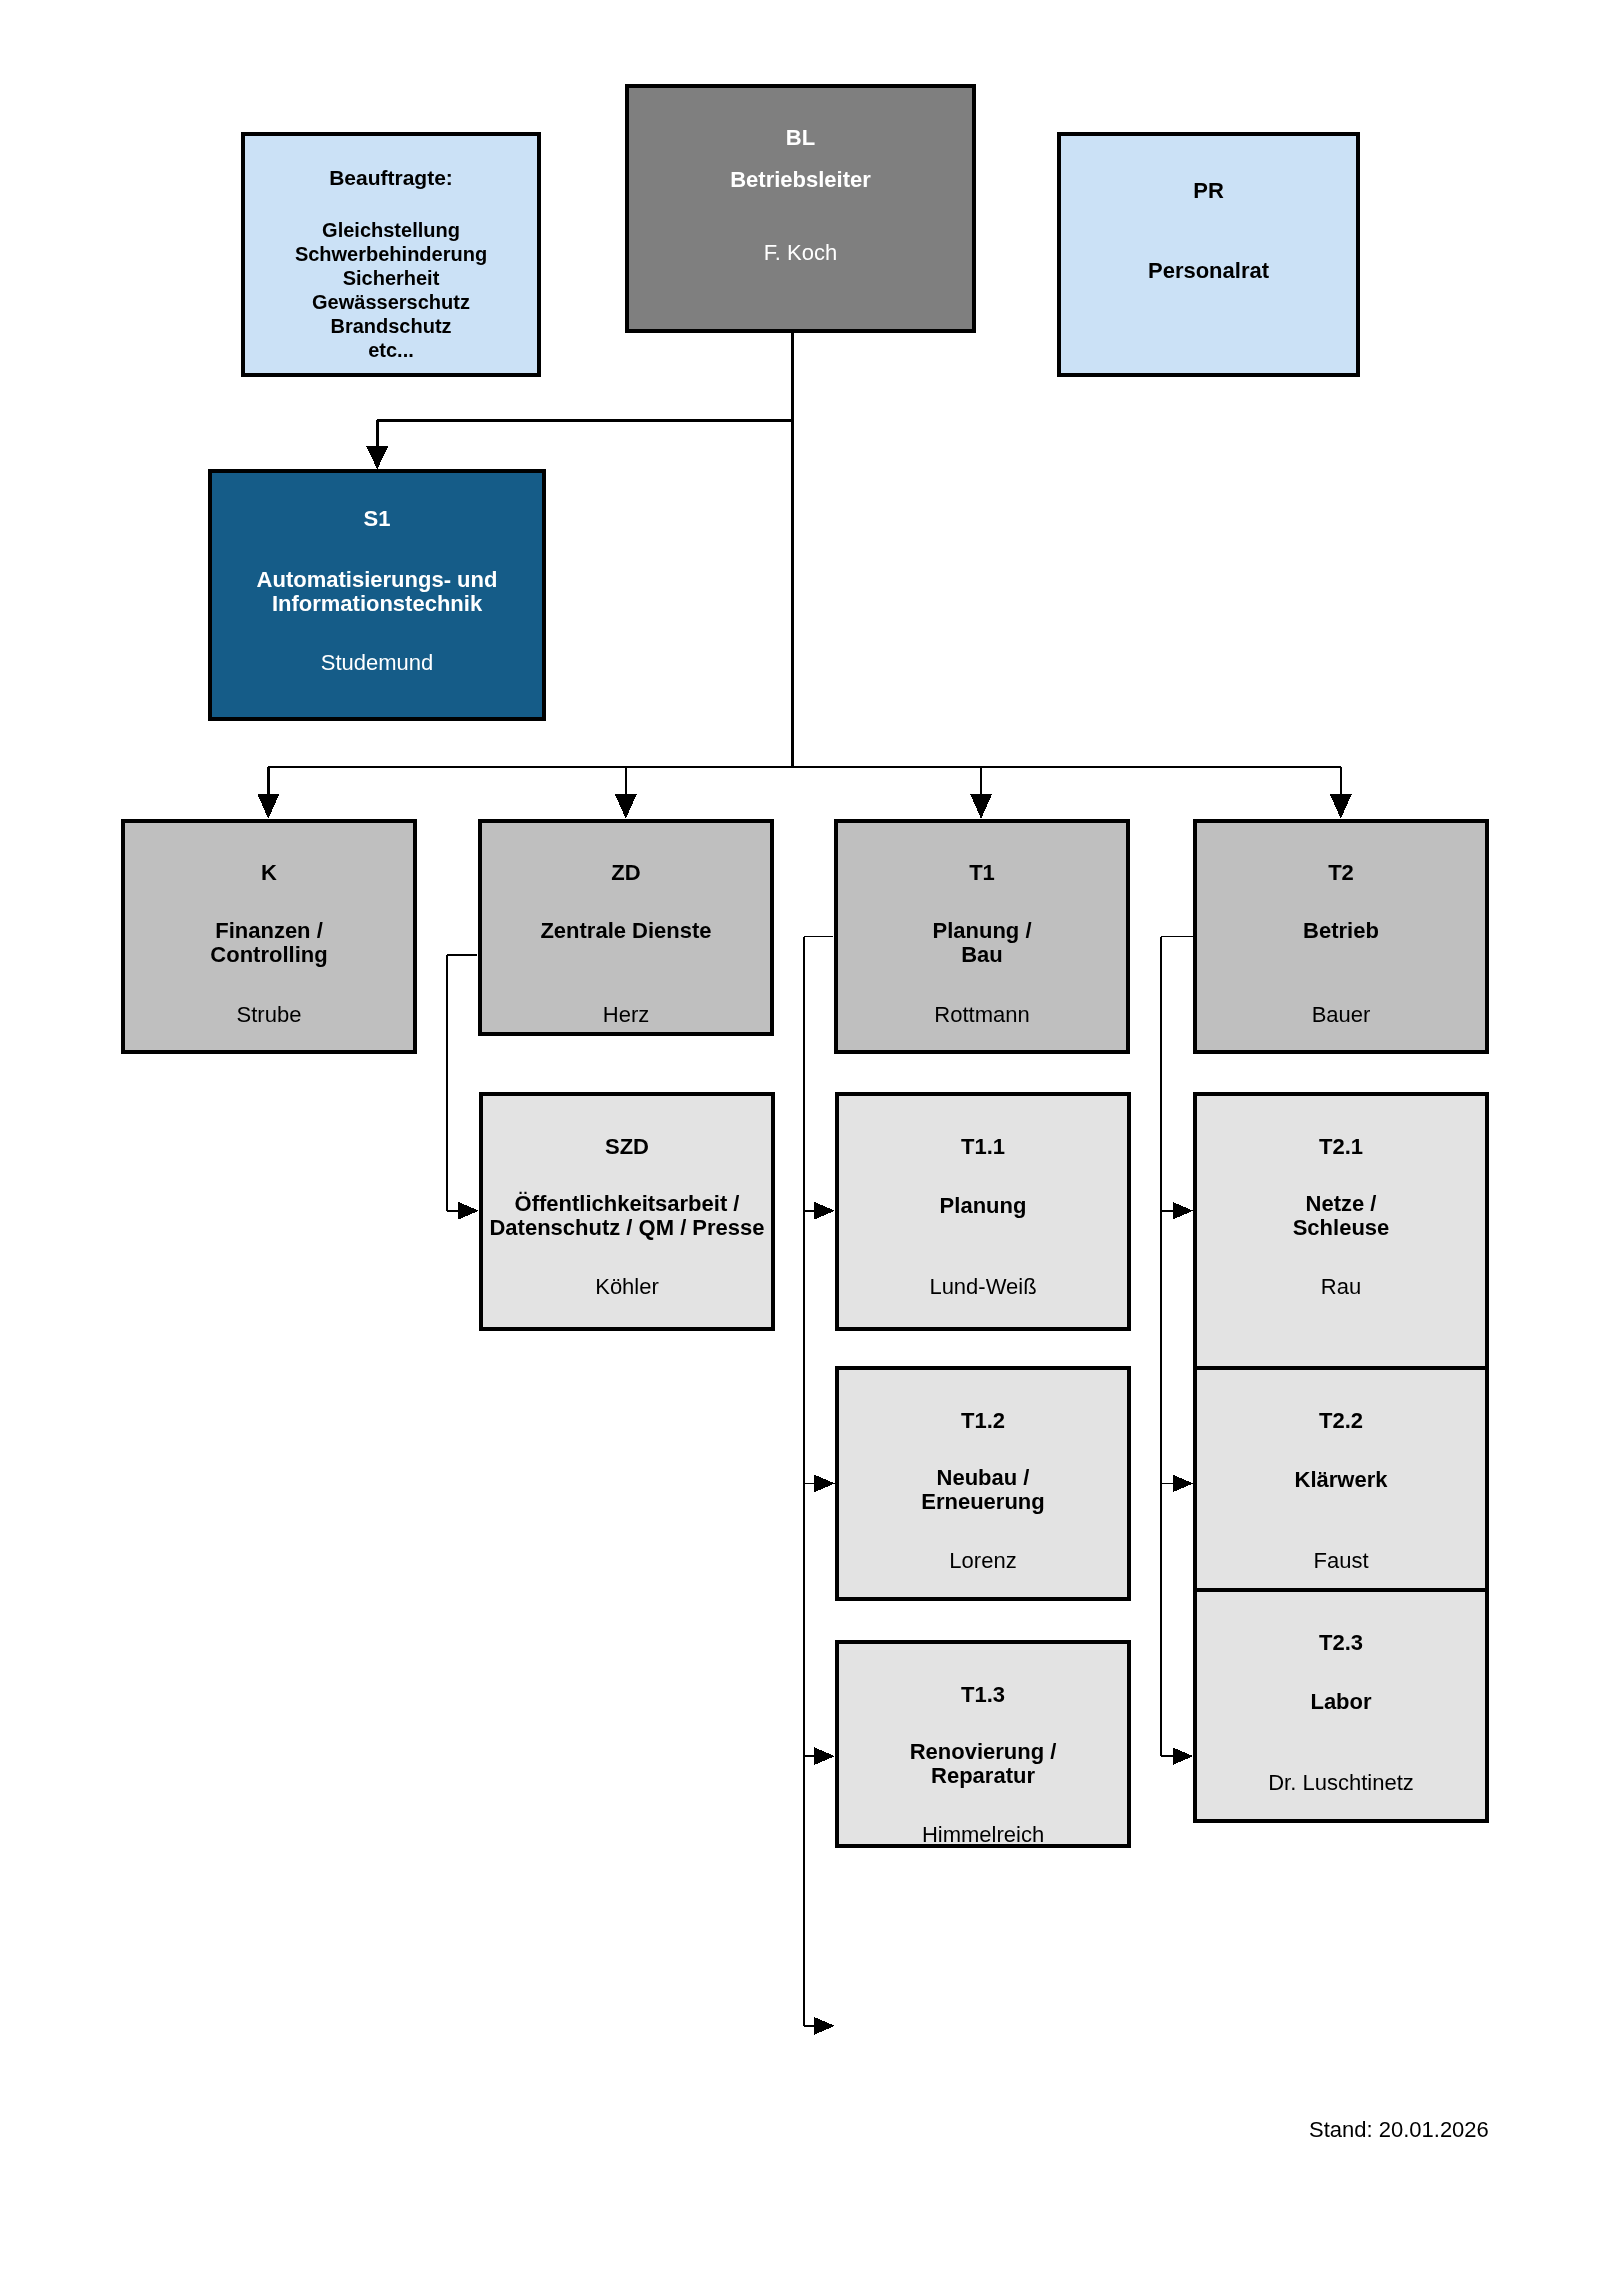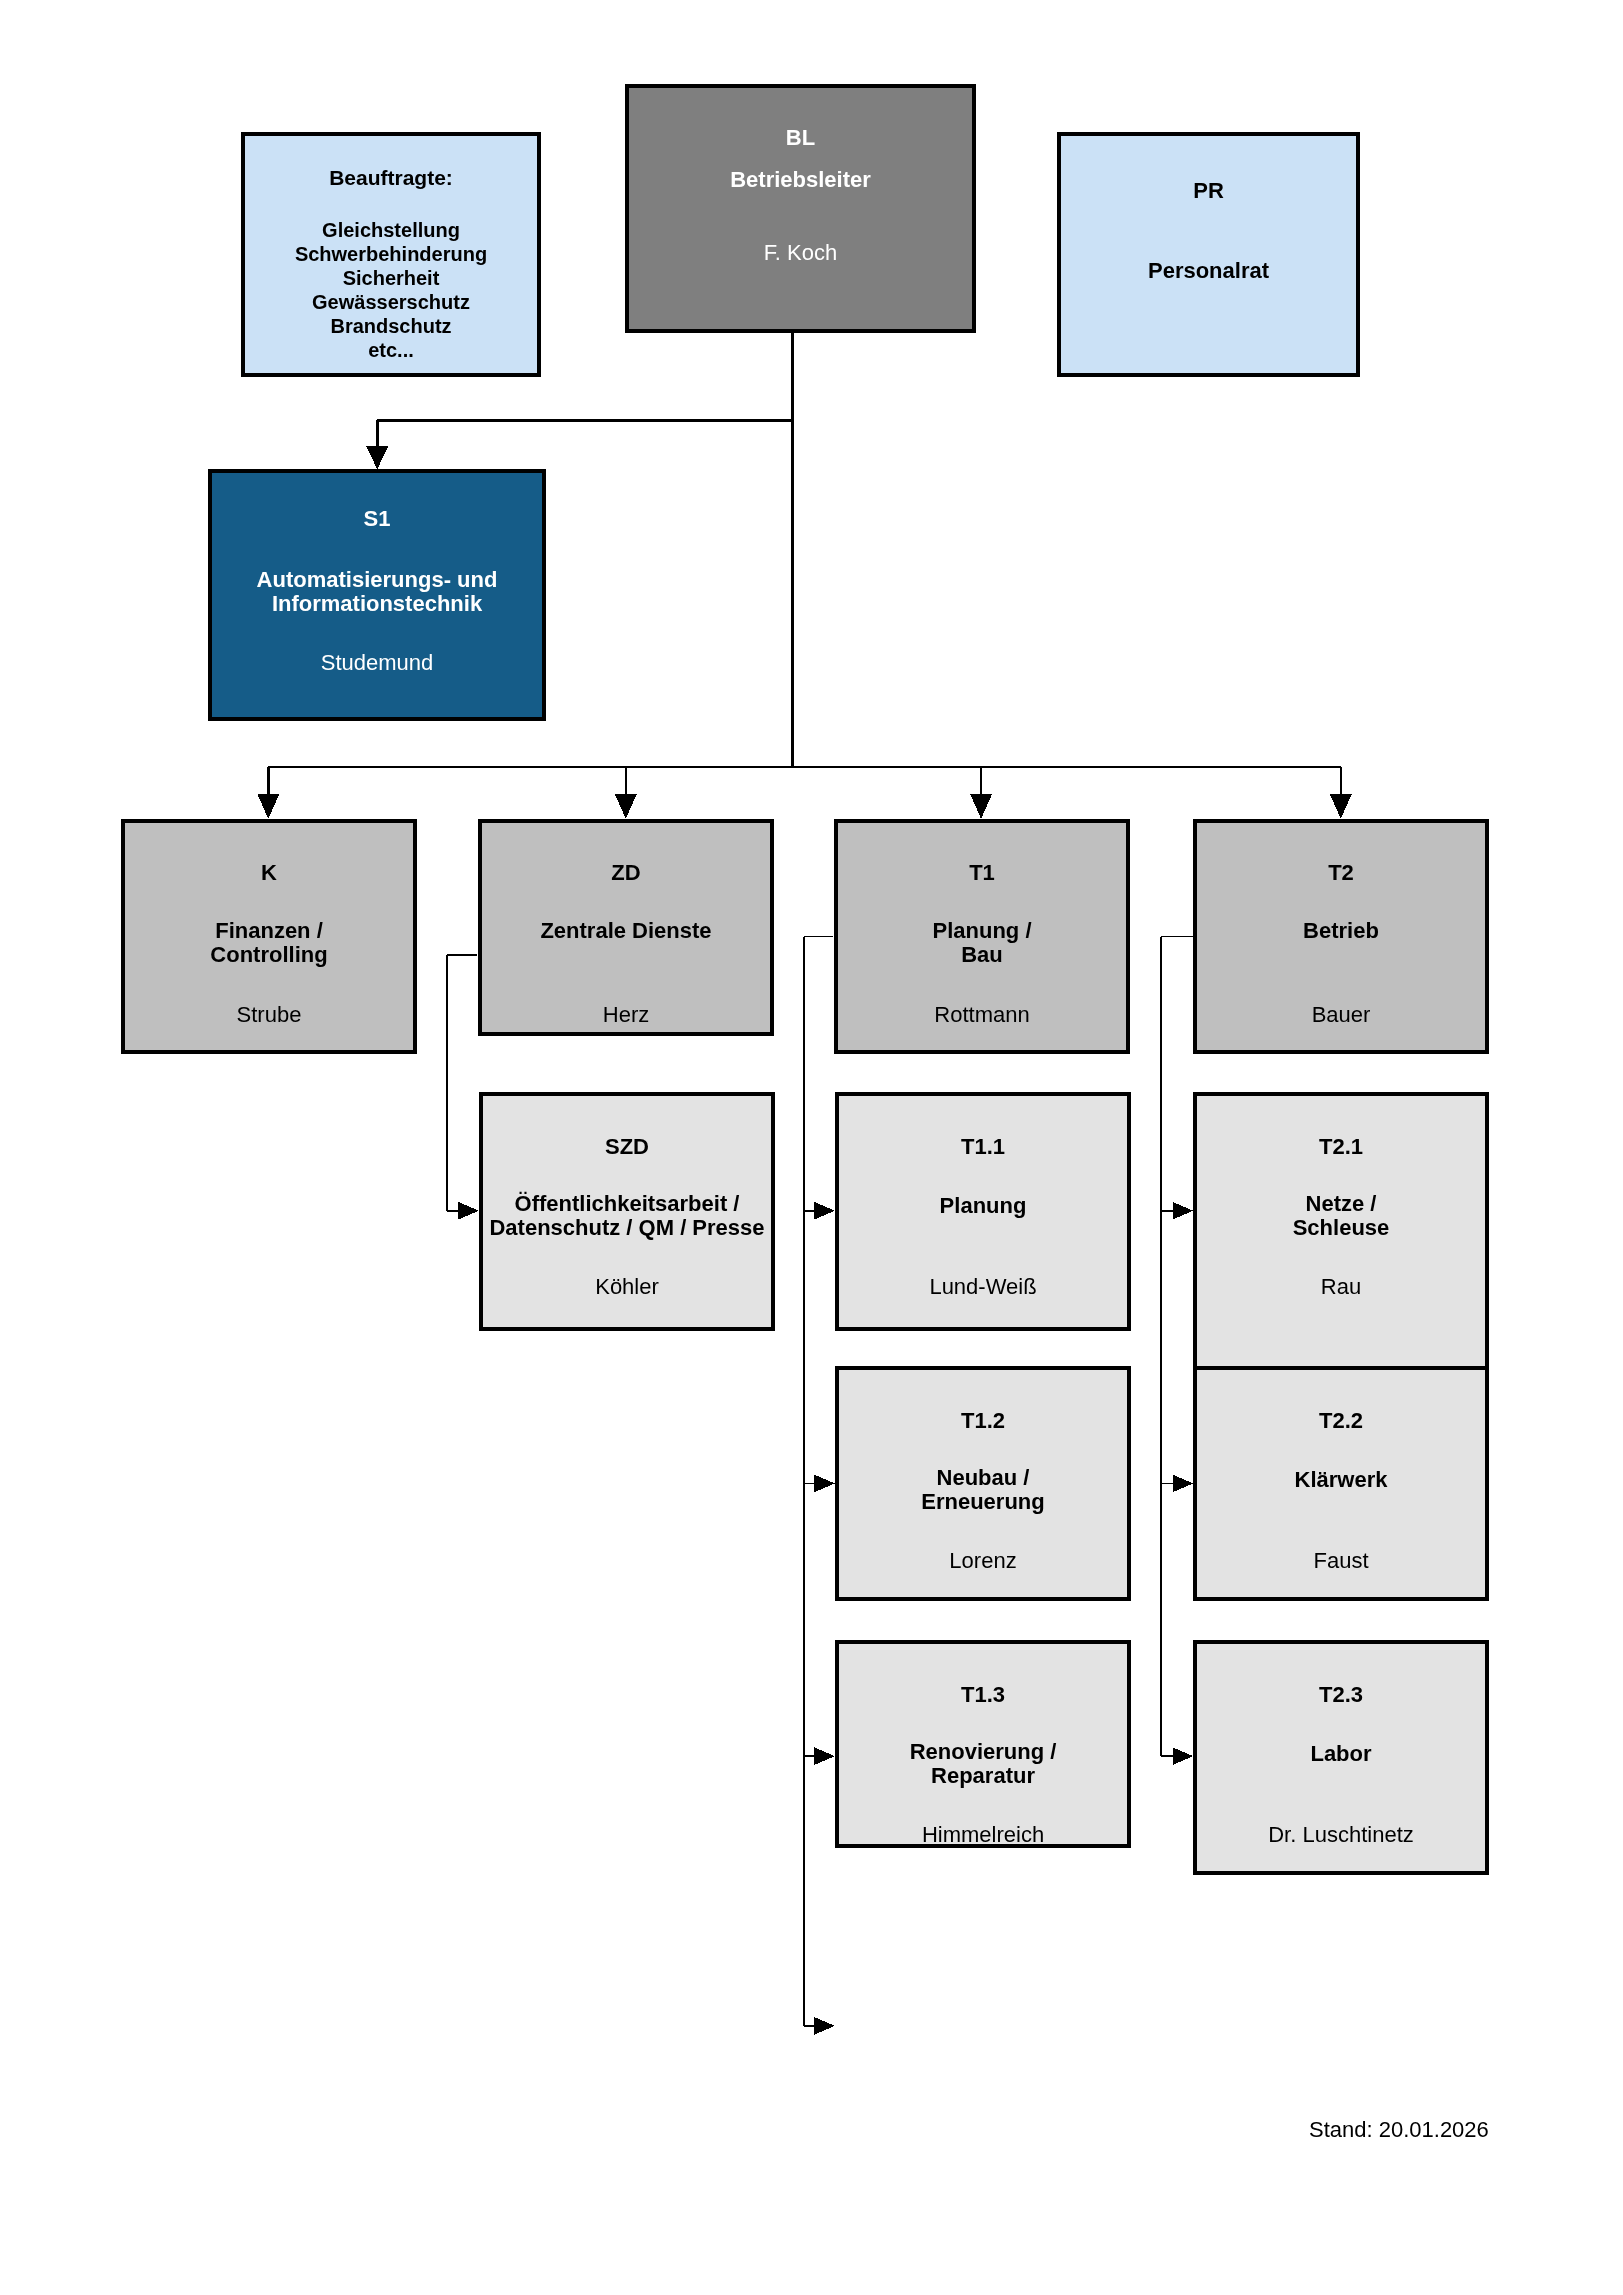--- a/index.html
+++ b/index.html
@@ -181,21 +181,21 @@
 Schleuse</div>
     <div class="slot name" style="top:191px;">Rau</div>
   </div>
 
   <div class="box sub" style="left:1193px;top:1366px;width:296px;height:235px;">
     <div class="slot code" style="top:51px;">T2.2</div>
     <div class="slot title" style="top:110px;">Klärwerk</div>
     <div class="slot name" style="top:191px;">Faust</div>
   </div>
 
-  <div class="box sub" style="left:1193px;top:1640px;width:296px;height:235px;">
+  <div class="box sub" style="left:1193px;top:1588px;width:296px;height:235px;">
     <div class="slot code" style="top:51px;">T2.3</div>
     <div class="slot title" style="top:110px;">Labor</div>
     <div class="slot name" style="top:191px;">Dr. Luschtinetz</div>
   </div>
 
   <div class="stand" style="left:1309px;top:2117px;">Stand: 20.01.2026</div>
 
 </div>
 
 

